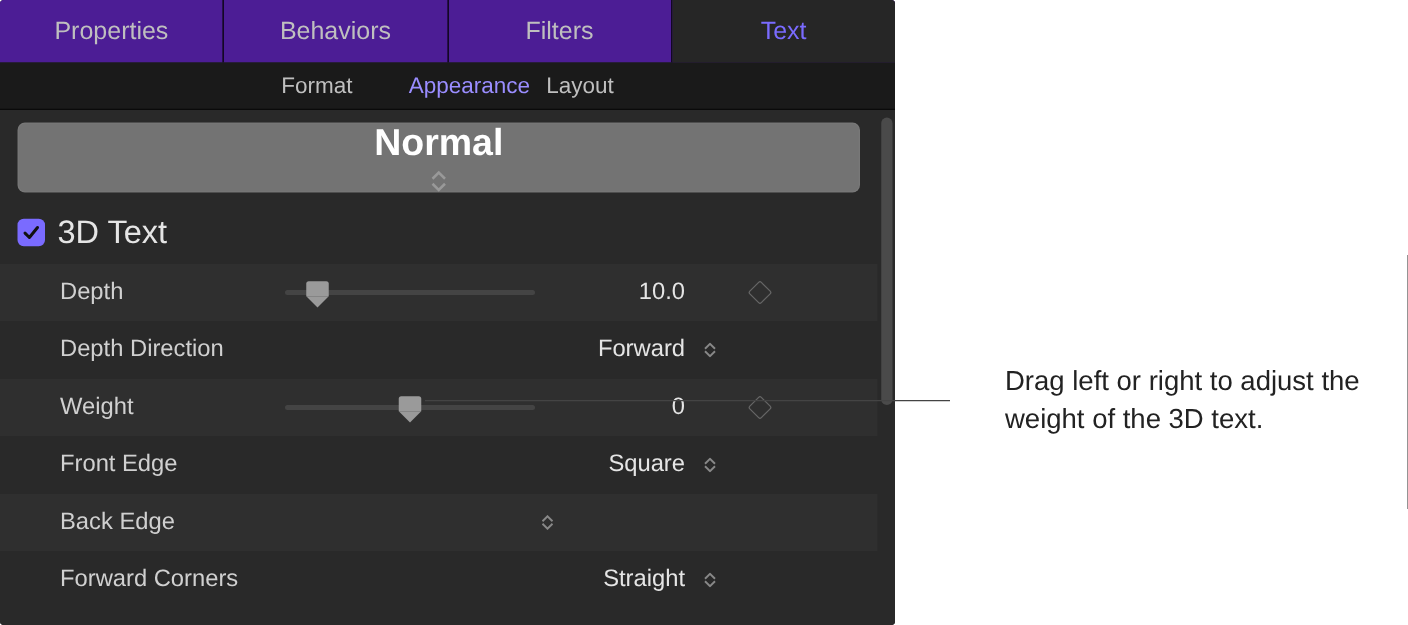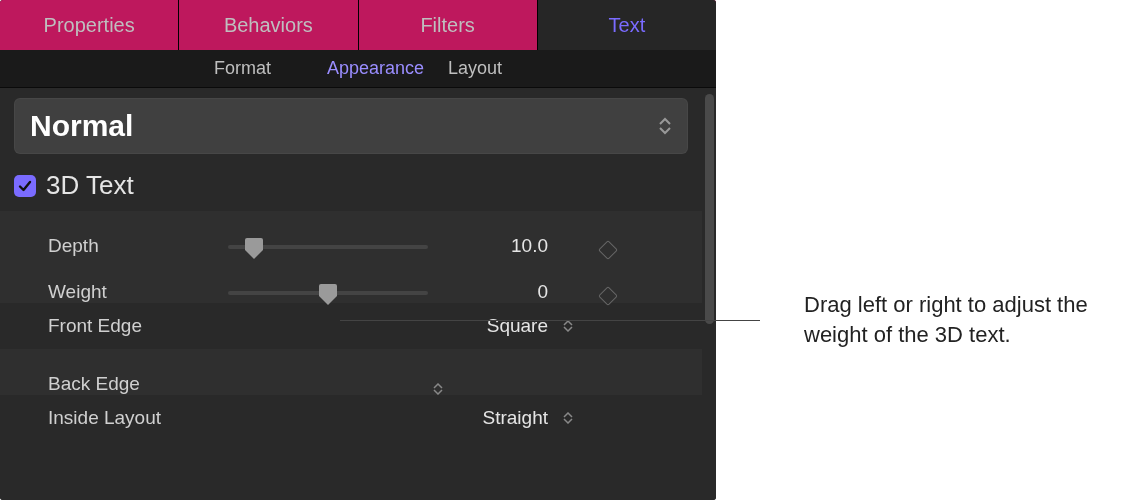--- a/index.html
+++ b/index.html
@@ -21,21 +21,21 @@
       background: #1f1f1f;
       display: flex;
       flex-direction: column;
       border-radius: 3px;
       overflow: hidden;
       position: relative;
     }
     .maintabs {
       display: flex;
       height: 50px;
-      background: #be185d;
+      background: #4c1d95;
     }
     .maintab {
       flex: 1;
       display: flex;
       align-items: center;
       justify-content: center;
       color: #bfbfbf;
       font-size: 20px;
       border-right: 1px solid #000;
       cursor: pointer;
@@ -45,21 +45,21 @@
       background: #262626;
       color: #7a6bff;
     }
     .maintab:last-child { border-right: none; }
     .subtabs {
       display: flex;
       height: 38px;
       background: #1a1a1a;
       align-items: center;
       justify-content: center;
-      gap: 24px;
+      gap: 13px;
       border-bottom: 1px solid #0a0a0a;
     }
     .subtab {
       color: #bfbfbf;
       font-size: 18px;
       cursor: pointer;
     }
     .subtab.active {
       color: #9a8dff;
       margin-left: 32px;
@@ -76,27 +76,28 @@
       right: 2px;
       top: 6px;
       width: 9px;
       height: 230px;
       background: #4a4a4a;
       border-radius: 5px;
     }
     .preset {
       margin: 10px 14px 10px 14px;
       height: 56px;
-      background: #404040;
+      background: #737373;
       border-radius: 6px;
       display: flex;
       align-items: center;
       padding: 0 16px;
       justify-content: space-between;
       box-shadow: inset 0 0 0 1px rgba(255,255,255,0.04);
+      flex-direction: column;
     }
     .preset-label {
       color: #fff;
       font-size: 30px;
       font-weight: 700;
     }
     .stepper {
       display: flex;
       flex-direction: column;
       gap: 0px;
@@ -127,21 +128,21 @@
       display: flex;
       flex-direction: column;
     }
     .row {
       height: 46px;
       display: flex;
       align-items: center;
       padding-left: 48px;
       padding-right: 8px;
     }
-    .row.alt { background: #2f2f2f; align-items: flex-end; }
+    .row.alt { background: #2f2f2f; }
     .param-name {
       color: #d0d0d0;
       font-size: 19px;
       width: 180px;
     }
     .slider-cell {
       width: 200px;
       position: relative;
       height: 20px;
     }
@@ -285,20 +286,34 @@
           <div class="slider-track"></div>
           <div class="slider-thumb" style="left:13%"></div>
         </div>
         <div class="value-cell">10.0</div>
         <div class="mini-stepper"></div>
         <div class="keyframe-cell">
           <div class="diamond"></div>
         </div>
       </div>
 
+      <div class="row">
+        <div class="param-name">Depth Direction</div>
+        <div class="slider-cell"></div>
+        <div class="value-cell">Forward</div>
+        <div class="mini-stepper">
+          <svg width="10" height="6" viewBox="0 0 10 6">
+              <path d="M1 5 L5 1 L9 5" stroke="#888" stroke-width="1.5" fill="none"></path>
+            </svg>
+          <svg width="10" height="6" viewBox="0 0 10 6">
+              <path d="M1 1 L5 5 L9 1" stroke="#888" stroke-width="1.5" fill="none"></path>
+            </svg>
+        </div>
+        <div class="keyframe-cell"></div>
+      </div>
 
       <div class="row alt">
         <div class="param-name">Weight</div>
         <div class="slider-cell">
           <div class="slider-track"></div>
           <div class="slider-thumb" style="left:50%"></div>
         </div>
         <div class="value-cell">0</div>
         <div class="mini-stepper"></div>
         <div class="keyframe-cell">
@@ -329,21 +344,21 @@
               <path d="M1 5 L5 1 L9 5" stroke="#888" stroke-width="1.5" fill="none"></path>
             </svg>
           <svg width="10" height="6" viewBox="0 0 10 6">
               <path d="M1 1 L5 5 L9 1" stroke="#888" stroke-width="1.5" fill="none"></path>
             </svg>
         </div>
         <div class="keyframe-cell"></div>
       </div>
 
       <div class="row">
-        <div class="param-name">Inside Layout</div>
+        <div class="param-name">Forward Corners</div>
         <div class="slider-cell"></div>
         <div class="value-cell">Straight</div>
         <div class="mini-stepper">
           <svg width="10" height="6" viewBox="0 0 10 6">
               <path d="M1 5 L5 1 L9 5" stroke="#888" stroke-width="1.5" fill="none"></path>
             </svg>
           <svg width="10" height="6" viewBox="0 0 10 6">
               <path d="M1 1 L5 5 L9 1" stroke="#888" stroke-width="1.5" fill="none"></path>
             </svg>
         </div>

